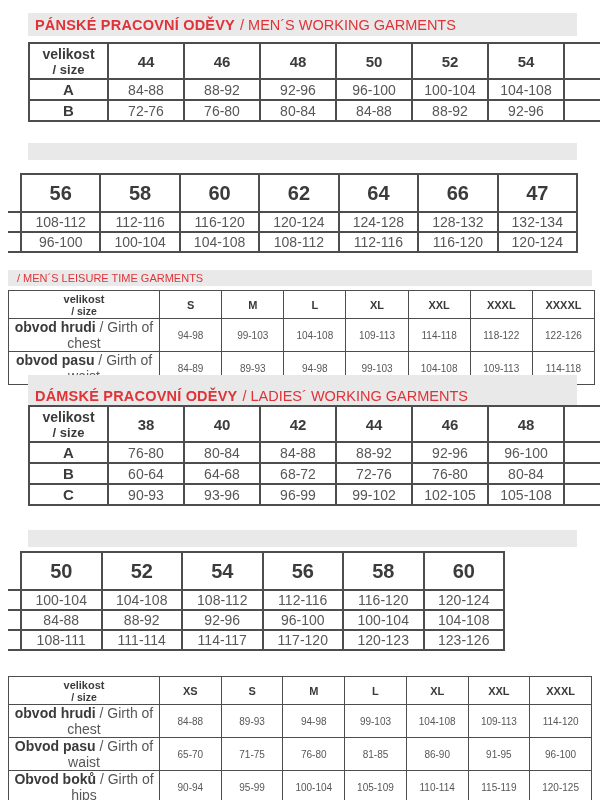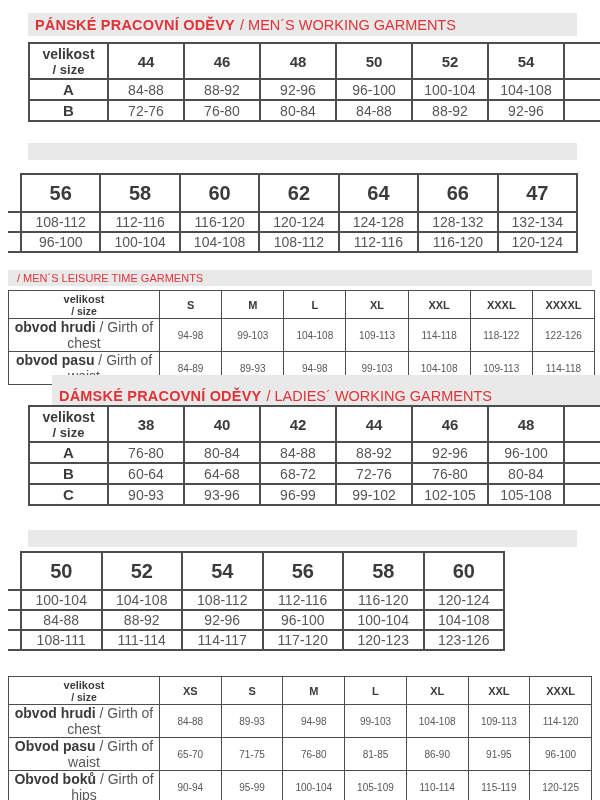--- a/index.html
+++ b/index.html
@@ -177,21 +177,21 @@
           <td class="val-cell">89-93</td>
           <td class="val-cell">94-98</td>
           <td class="val-cell">99-103</td>
           <td class="val-cell">104-108</td>
           <td class="val-cell">109-113</td>
           <td class="val-cell">114-118</td>
         </tr>
       </tbody>
     </table>
 
-  <div class="band band-lg" style="top:375px;height:42px;margin-left:24px;">
+  <div class="band band-lg" style="top:375px;height:42px;">
     <span class="band-cz">DÁMSKÉ PRACOVNÍ ODĚVY</span>
     <span class="band-en">/ LADIES´ WORKING GARMENTS</span>
   </div>
   <table class="tbl t-work" style="left:28px;top:405px;">
       <thead>
         <tr>
           <th class="corner-cell">
             <div class="corner-line1">velikost</div>
             <div class="corner-line2">/ size</div>
           </th>

